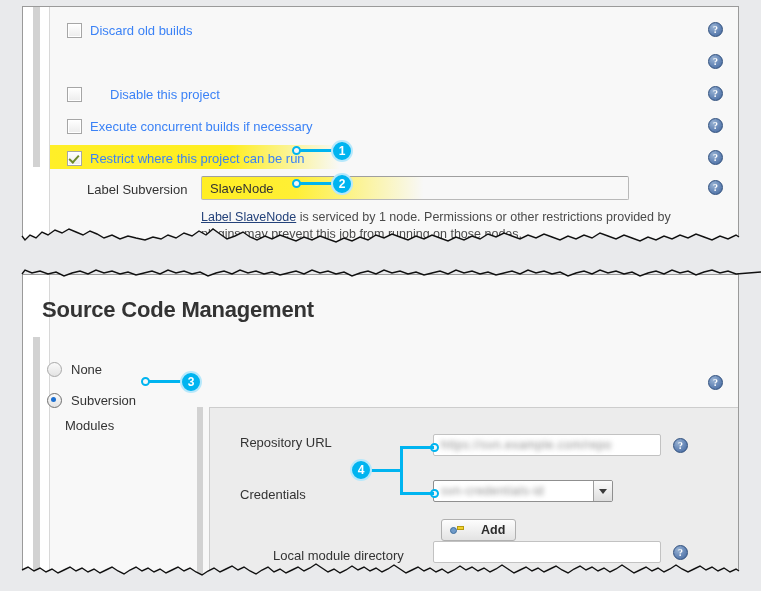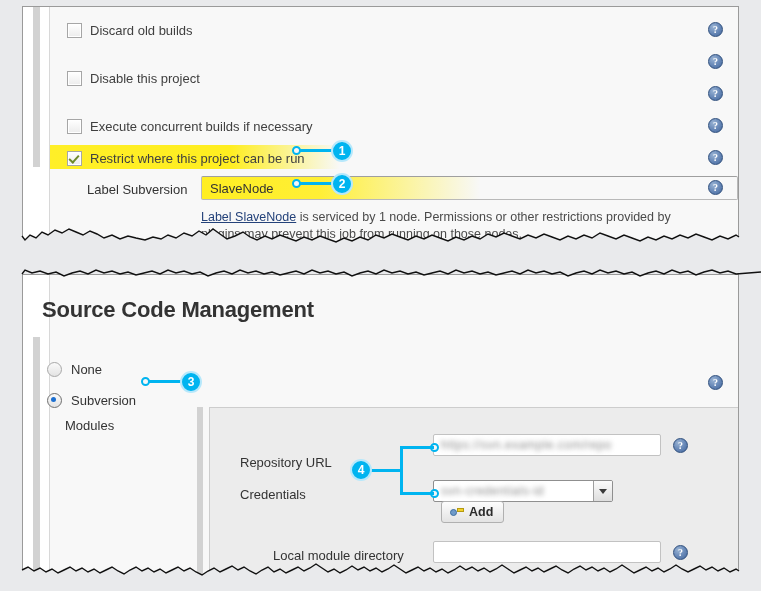--- a/index.html
+++ b/index.html
@@ -37,21 +37,21 @@
     background:#d2d2d2;
   }
   #panel-build .rail{ top:0; height:160px; }
   #panel-scm  .rail{ top:62px; height:249px; }
 
   
   .crow{
     position:absolute;
     left:20px; height:26px;
     display:flex; align-items:center;
-    font-size:13px; color:#404040;
+    font-size:13px; color:#3b82f6;
   }
   .cbox{
     width:13px;height:13px;
     border:1px solid #a6a6a6;
     background:linear-gradient(#ffffff,#ececec);
     box-shadow:inset 0 0 0 1px #fff;
     margin-right:8px;
     position:relative;
     flex:none;
   }
@@ -246,37 +246,37 @@
   <div class="rail"></div>
 
   <div class="hl-row" style="left:27px;top:138px;width:290px;"></div>
 
   <div class="crow" style="top:10px;left:44px;">
     <span class="cbox"></span>
     <span class="crow-label">Discard old builds</span>
   </div>
 
 
-  <div class="crow" style="top:58px;left:44px;">
+  <div class="crow" style="top:74px;left:44px;gap:20px;">
     <span class="cbox"></span>
     <span class="crow-label">Disable this project</span>
   </div>
 
   <div class="crow" style="top:106px;left:44px;">
     <span class="cbox"></span>
     <span class="crow-label">Execute concurrent builds if necessary</span>
   </div>
 
   <div class="crow" style="top:138px;left:44px;">
     <span class="cbox checked"></span>
     <span class="crow-label">Restrict where this project can be run</span>
   </div>
 
   <div class="field-label" style="top:175px;left:64px;">Label Subversion</div>
-  <div class="textfield hl" style="top:169px;left:178px;width:537px;">
+  <div class="textfield hl" style="top:169px;left:178px;width:428px;">
     <span>SlaveNode</span>
   </div>
 
   <div class="helptext" style="top:202px;left:178px;">
     <a href="#">Label SlaveNode</a><span> is serviced by 1 node. Permissions or other restrictions provided by plugins may prevent this job from running on those nodes.</span>
   </div>
 
   <div class="help-icon" style="top:15px;left:685px;"></div>
   <div class="help-icon" style="top:47px;left:685px;"></div>
   <div class="help-icon" style="top:79px;left:685px;"></div>
@@ -299,33 +299,33 @@
     <span class="radio on"></span>
     <span>Subversion</span>
   </div>
   <div class="help-icon" style="top:100px;left:685px;"></div>
 
   <div class="field-label" style="top:143px;left:42px;">Modules</div>
 
   <div class="inner-panel" style="top:132px;left:186px;width:531px;height:179px;"></div>
   <div class="inner-rail" style="top:132px;left:174px;width:6px;height:179px;"></div>
 
-  <div class="field-label" style="top:180px;left:217px;">Repository URL</div>
+  <div class="field-label" style="top:160px;left:217px;">Repository URL</div>
   <div class="redacted" style="top:159px;left:410px;width:228px;height:22px;">
     <span class="blur-txt">https://svn.example.com/repo</span>
   </div>
   <div class="help-icon" style="top:163px;left:650px;"></div>
 
   <div class="field-label" style="top:212px;left:217px;">Credentials</div>
   <div class="redacted" style="top:205px;left:410px;width:180px;height:22px;border-color:#8f8f8f;">
     <span class="blur-txt">svn-credentials-id</span>
     <span class="select-arrow"></span>
   </div>
 
-  <div class="btn" style="top:226px;left:418px;">
+  <div class="btn" style="top:244px;left:418px;gap:12px;">
     <span class="key-icon"></span>
     <span>Add</span>
   </div>
 
   <div class="field-label" style="top:273px;left:217px;margin-left:33px;">Local module directory</div>
   <div class="redacted" style="top:266px;left:410px;width:228px;height:22px;">
     <span class="blur-txt"></span>
   </div>
   <div class="help-icon" style="top:270px;left:650px;"></div>
 </div>

